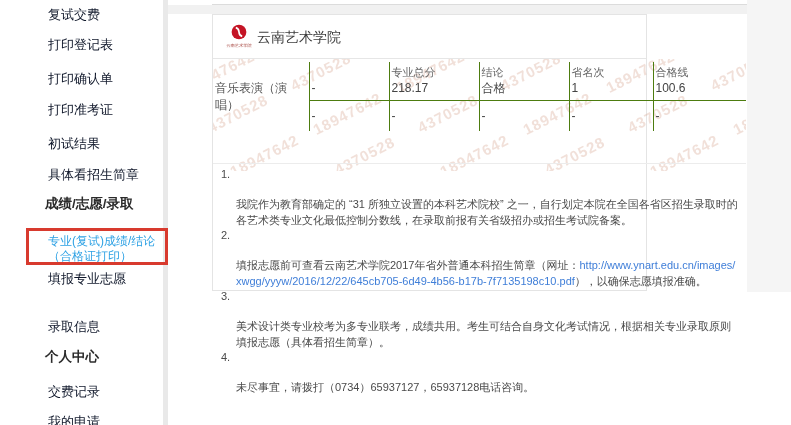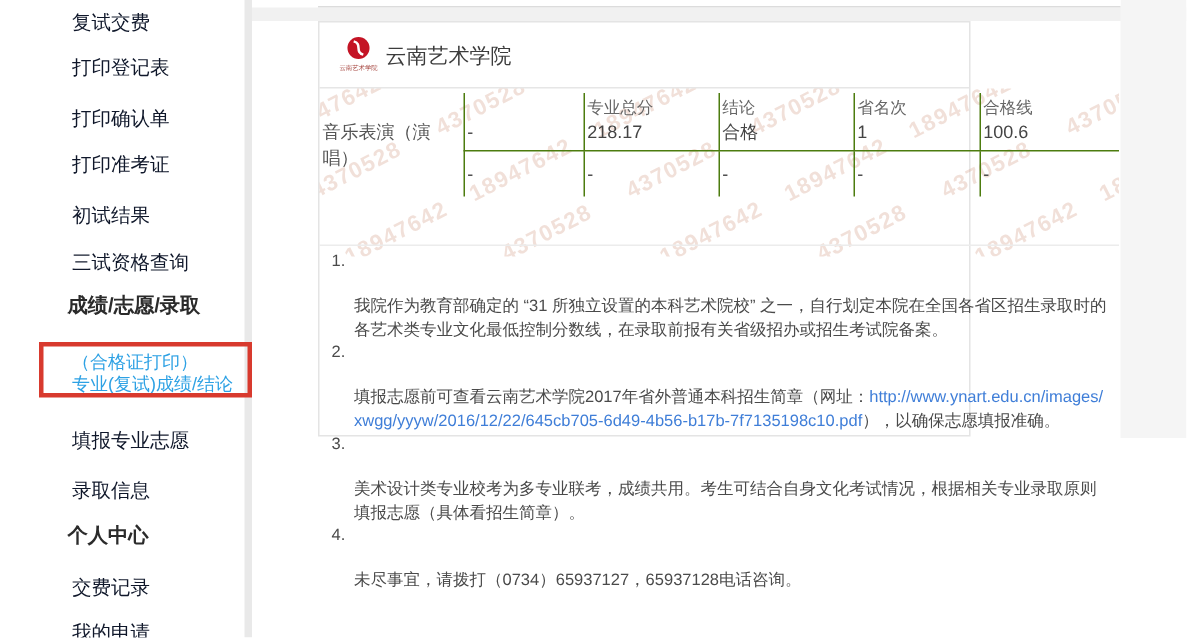--- a/index.html
+++ b/index.html
@@ -76,29 +76,29 @@
 </style>
 </head>
 <body>
 
 <div class="sidebar">
   <div class="sitem" style="top:6px">复试交费</div>
   <div class="sitem" style="top:36px">打印登记表</div>
   <div class="sitem" style="top:70px">打印确认单</div>
   <div class="sitem" style="top:101px">打印准考证</div>
   <div class="sitem" style="top:135px">初试结果</div>
-  <div class="sitem" style="top:166px">三试资格查询</div>
+  <div class="sitem" style="top:166px">具体看招生简章</div>
   <div class="ssection" style="top:195px">成绩/志愿/录取</div>
 
   <div class="sactive">
+    <div>专业(复试)成绩/结论</div>
     <div>（合格证打印）</div>
-    <div>专业(复试)成绩/结论</div>
-  </div>
-
-  <div class="sitem" style="top:285px">填报专业志愿</div>
+  </div>
+
+  <div class="sitem" style="top:270px">填报专业志愿</div>
   <div class="sitem" style="top:318px">录取信息</div>
   <div class="ssection" style="top:348px">个人中心</div>
   <div class="sitem" style="top:383px">交费记录</div>
   <div class="sitem" style="top:413px">我的申请</div>
 </div>
 
 <div class="active-bar"></div>
 <div class="annotation-box"></div>
 <div class="side-divider"></div>
 

